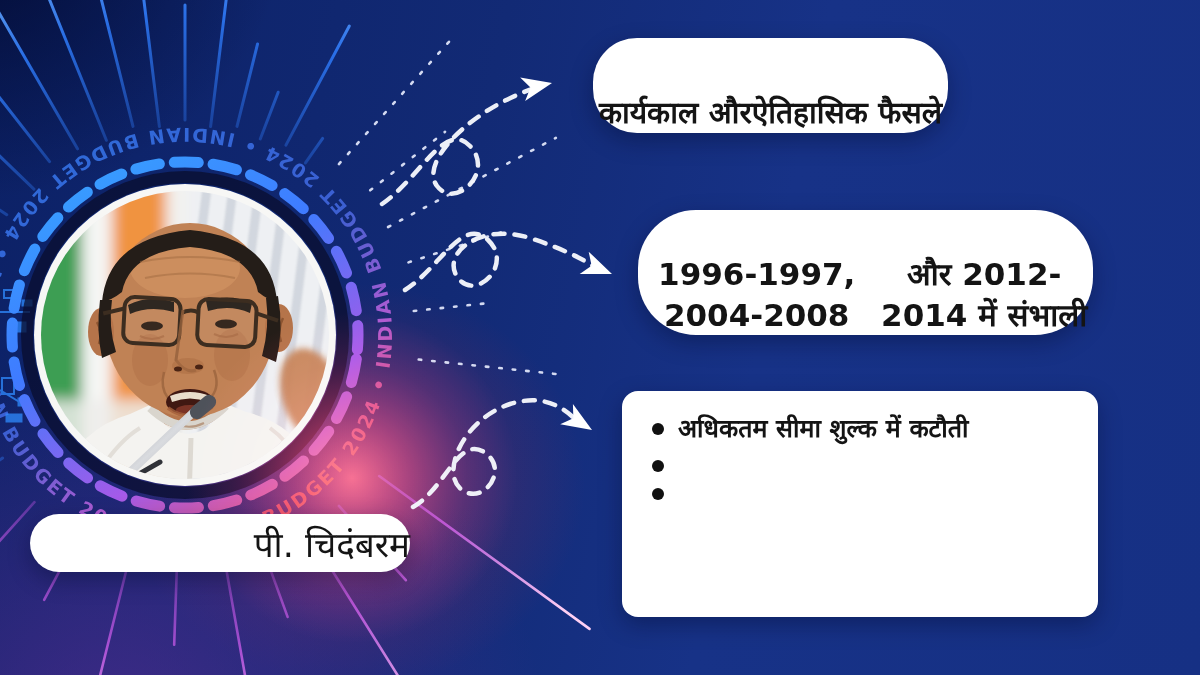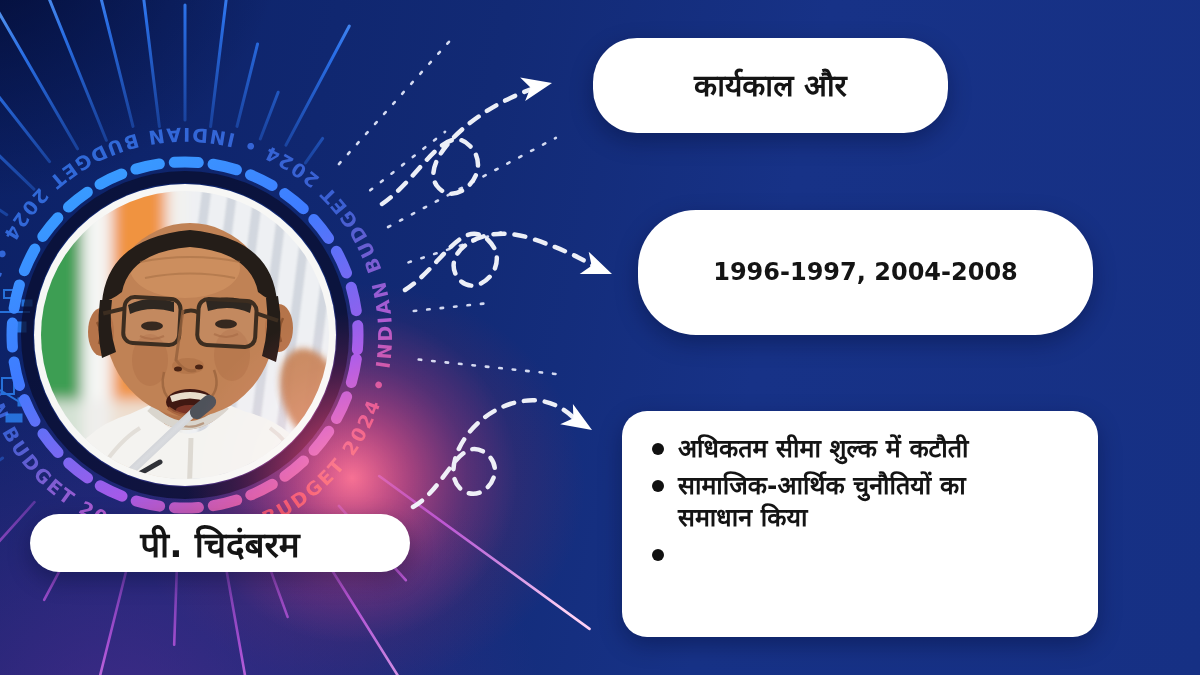--- a/index.html
+++ b/index.html
@@ -10,29 +10,29 @@
       radial-gradient(520px 420px at -40px -60px, rgba(0,6,38,.78), rgba(0,6,38,0) 62%),
       radial-gradient(640px 540px at 120px 720px, rgba(95,46,152,.58), rgba(95,46,152,0) 66%),
       radial-gradient(320px 280px at 355px 485px, rgba(214,42,70,.38), rgba(214,42,70,0) 72%),
       linear-gradient(102deg, #0c2166 0%, #122a75 38%, #173287 62%, #163084 100%);
   }
   #scene{position:absolute;left:0;top:0;}
   .card{
     position:absolute;background:#ffffff;color:#141414;
     box-shadow:0 8px 22px rgba(4,10,40,.35);
   }
-  .card-center{display:flex;flex-direction:row;justify-content:center;align-items:center;text-align:center;}
+  .card-center{display:flex;flex-direction:row;justify-content:center;align-items:flex-end;text-align:center;}
   #card-title{left:593px;top:38px;width:355px;height:95px;border-radius:44px;font-size:30px;font-weight:800;line-height:1.32;}
-  #card-years{left:638px;top:210px;width:455px;height:125px;border-radius:58px;font-size:24px;font-weight:800;line-height:1.3;}
-  #card-decisions{left:622px;top:391px;width:476px;height:226px;border-radius:25px;
-    box-sizing:border-box;padding:22px 24px 0 30px;font-size:25px;font-weight:800;line-height:1.25;margin-top:20px;}
+  #card-years{left:638px;top:210px;width:455px;height:125px;border-radius:58px;font-size:31px;font-weight:800;line-height:1.3;}
+  #card-decisions{left:622px;top:391px;width:476px;height:226px;border-radius:16px;
+    box-sizing:border-box;padding:22px 24px 0 30px;font-size:25px;font-weight:800;line-height:1.25;}
   .bullet{display:flex;gap:14px;margin-bottom:6px;}
   .dot{width:12px;height:12px;border-radius:50%;background:#111;margin-top:10px;flex:none;}
   #name-pill{left:30px;top:514px;width:380px;height:58px;border-radius:29px;
-    display:flex;align-items:center;justify-content:center;font-size:35px;font-weight:700;}
+    display:flex;align-items:center;justify-content:flex-end;font-size:35px;font-weight:400;}
   .line{display:block;}
 </style>
 </head>
 <body>
 
 <div class="stage">
 
   <svg id="scene" width="1200" height="675" viewBox="0 0 1200 675">
     <defs>
       <linearGradient id="gradRayB" gradientUnits="userSpaceOnUse" x1="140" y1="0" x2="470" y2="0">
@@ -232,39 +232,37 @@
     </g>
     <g fill="#ffffff">
       <path d="M0,0 L-30,-12 L-22,0 L-30,12 Z" transform="translate(552,83) rotate(-12)"></path>
       <path d="M0,0 L-30,-12 L-22,0 L-30,12 Z" transform="translate(612,274) rotate(22)"></path>
       <path d="M0,0 L-30,-12 L-22,0 L-30,12 Z" transform="translate(592,430) rotate(32)"></path>
     </g>
   </svg>
 
   <div class="card card-center" id="card-title">
     <span class="line">कार्यकाल और</span>
+    <span class="line">ऐतिहासिक फैसले</span>
   </div>
 
   <div class="card card-center" id="card-years">
     <span class="line">1996-1997, 2004-2008</span>
+    <span class="line">और 2012-2014 में संभाली</span>
   </div>
 
   <div class="card" id="card-decisions">
     <div class="bullet">
       <span class="dot"></span>
       <div>
         <span class="line">अधिकतम सीमा शुल्क में कटौती</span>
       </div>
     </div>
     <div class="bullet">
       <span class="dot"></span>
-      <div>
-        <span class="line">सामाजिक-आर्थिक चुनौतियों का</span>
-        <span class="line">समाधान किया</span>
-      </div>
     </div>
     <div class="bullet">
       <span class="dot"></span>
       <div>
       </div>
     </div>
   </div>
 
   <div class="card" id="name-pill">
     <span>पी. चिदंबरम</span>

